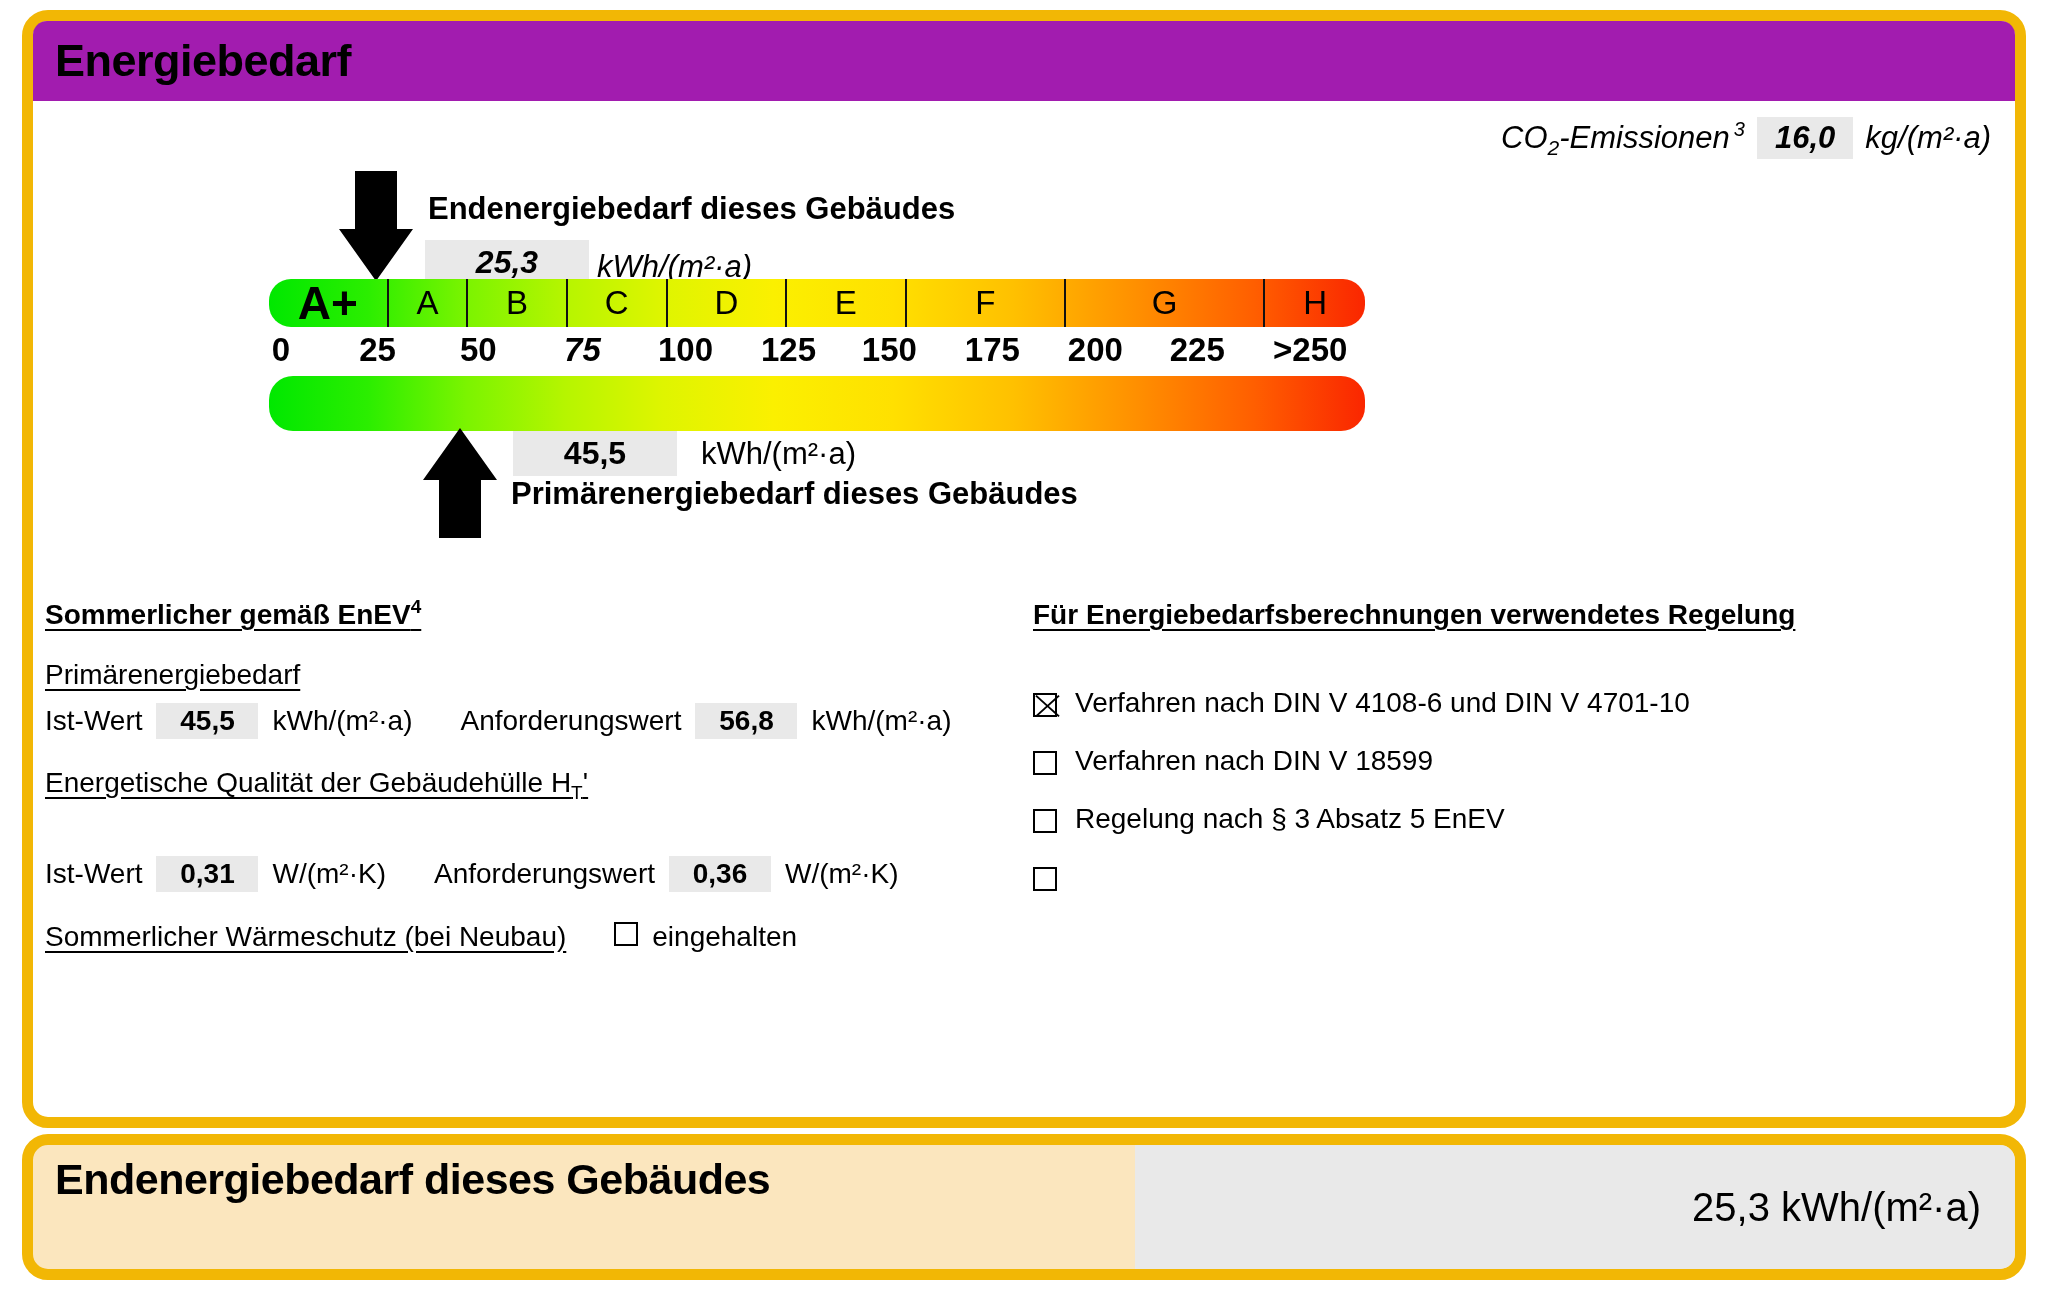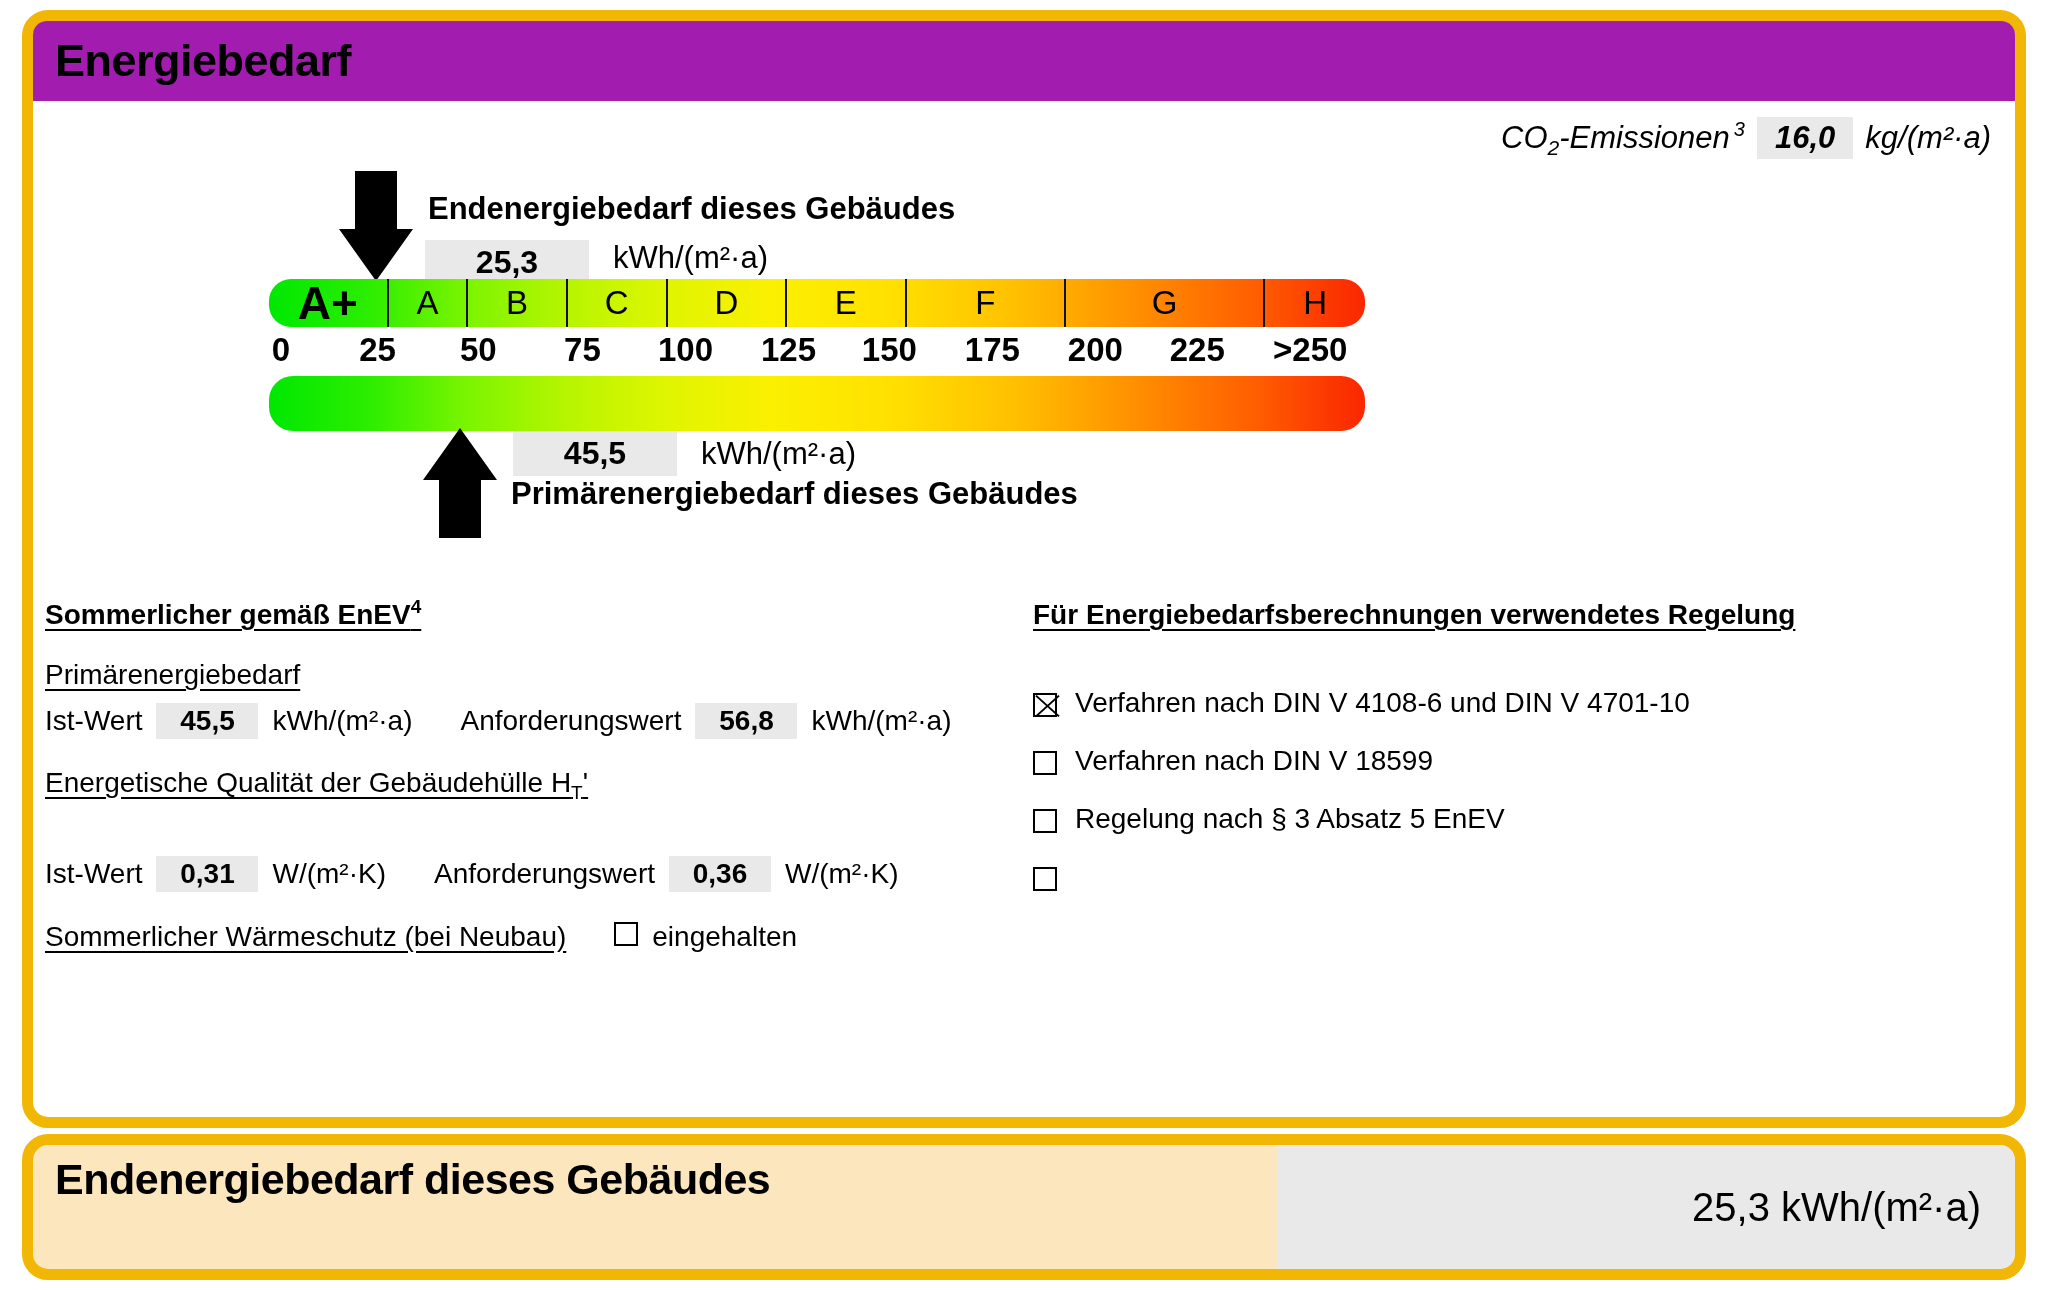--- a/index.html
+++ b/index.html
@@ -32,21 +32,21 @@
   .unit{font-size:31px;}
 
   
   .scalewrap{position:absolute;left:0;top:0;width:100%;height:100%;}
 
   .lbl-end{
     position:absolute;left:395px;top:170px;font-size:31px;font-weight:bold;
     white-space:nowrap;
   }
   .row-end-val{
-    position:absolute;left:392px;top:219px;display:flex;align-items:flex-start;gap:24px;
+    position:absolute;left:392px;top:219px;display:flex;align-items:flex-end;gap:8px;font-style:italic;
   }
   .row-end-val .valbox{min-width:120px;text-align:center;font-size:32px;padding:4px 22px;}
 
   .bar{
     position:absolute;left:236px;top:258px;width:1096px;height:48px;
     border-radius:22px 22px 22px 22px;overflow:hidden;
     background:linear-gradient(to right,
       #00E800 0%, #2BEE00 9%, #7BF400 18%, #B6F500 27%,
       #DFF500 36%, #FBF000 46%, #FFE000 57%, #FFC000 68%,
       #FF9000 79%, #FF5E00 90%, #FA2600 100%);
@@ -121,21 +121,21 @@
   
   .footer{
     position:absolute;left:22px;top:1134px;width:2004px;height:146px;
     border:11px solid #F2B705;border-radius:26px;background:#FBE6BE;
     box-sizing:border-box;overflow:hidden;
   }
   .footer .ftxt{position:absolute;left:22px;top:10px;}
   .footer .ftitle{font-size:43px;font-weight:bold;letter-spacing:-0.5px;}
   .footer .fsub{font-size:35px;margin-top:6px;}
   .footer .fval{
-    position:absolute;right:0;top:0;width:738px;height:100%;
+    position:absolute;right:0;top:0;width:880px;height:100%;
     background:#E9E9E9;border-radius:0 14px 14px 0;
     display:flex;align-items:center;justify-content:flex-end;
     padding-right:34px;box-sizing:border-box;font-size:40px;
   }
 </style>
 </head>
 <body>
 
 <div class="page">
 
@@ -191,21 +191,21 @@
           </div>
         <div class="seg" style="left:90.909%;width:9.091%;">
             <span>H</span>
           </div>
       </div>
 
       <div class="ticks">
         <div class="tk" style="left:1.1%;">0</div>
         <div class="tk" style="left:9.9%;">25</div>
         <div class="tk" style="left:19.1%;">50</div>
-        <div class="tk" style="left:28.6%;">75</div>
+        <div class="tk" style="left:28.6%;font-style:italic;">75</div>
         <div class="tk" style="left:38.0%;">100</div>
         <div class="tk" style="left:47.4%;">125</div>
         <div class="tk" style="left:56.6%;">150</div>
         <div class="tk" style="left:66.0%;">175</div>
         <div class="tk" style="left:75.4%;">200</div>
         <div class="tk" style="left:84.7%;">225</div>
         <div class="tk" style="left:95.0%;">&gt;250</div>
       </div>
 
       <div class="bar2"></div>

